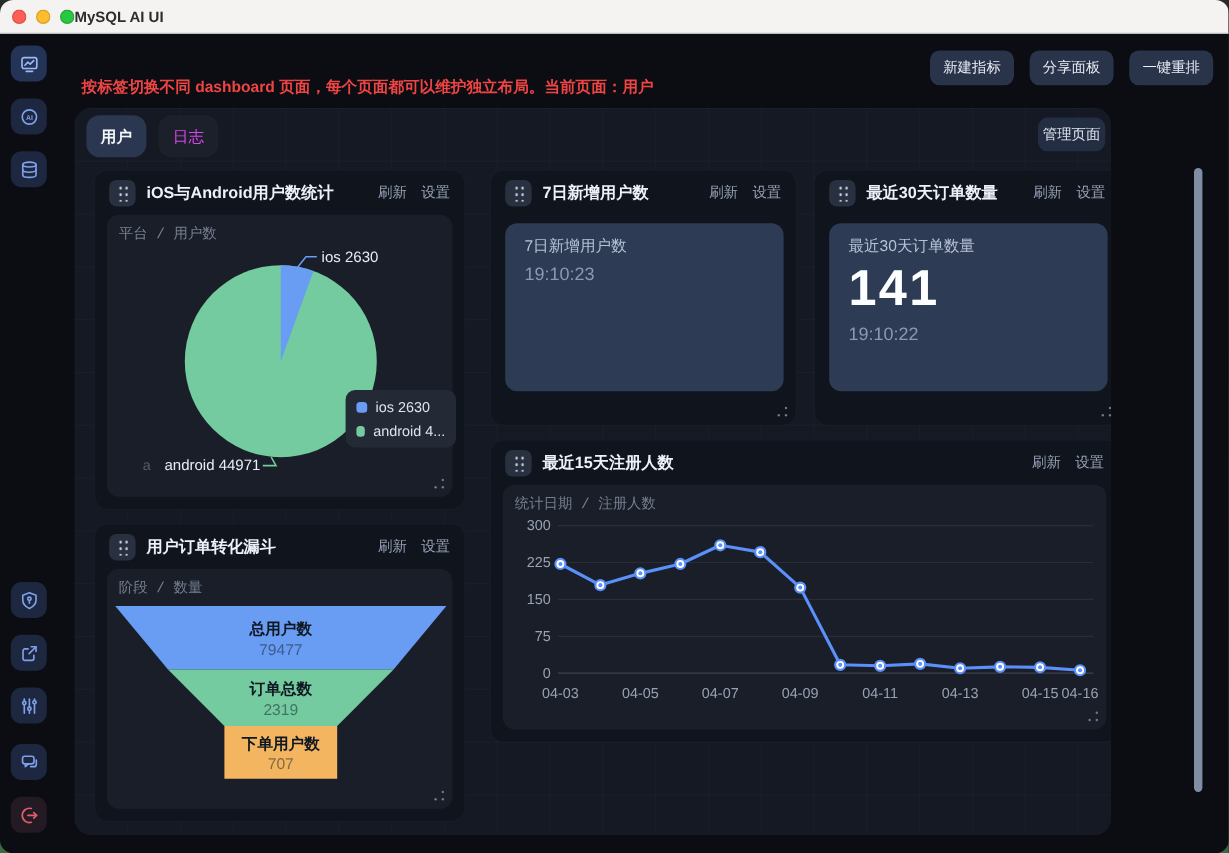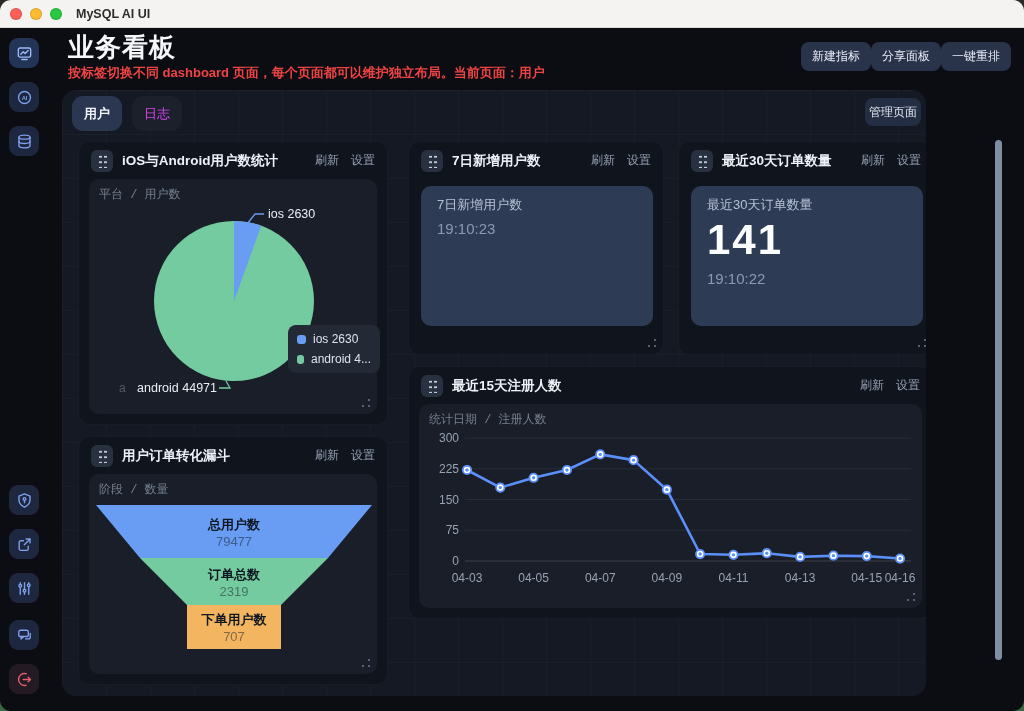--- a/index.html
+++ b/index.html
@@ -8,33 +8,33 @@
   .stage { position:relative; width:1024px; height:711px; overflow:hidden;
            background:linear-gradient(#2a2a2a 0,#2a2a2a 26px,#33593c 80%, #3a6a44 100%); }
   .window { position:absolute; inset:0; border-radius:11px; overflow:hidden; background:#0b0d12; }
 
   
   .titlebar { position:absolute; left:0; top:0; width:1024px; height:28px; background:#f4f3f2;
               display:flex; align-items:center; border-bottom:1px solid #d9d8d7; }
   .tl { width:12px; height:12px; border-radius:50%; margin-left:8px; border:0.5px solid rgba(0,0,0,0.15); }
   .tl:first-child { margin-left:10px; }
   .tl.red{background:#ff5f57}.tl.yellow{background:#febc2e}.tl.green{background:#28c840}
-  .tb-title { margin-left:14px; font-size:12.5px; font-weight:bold; color:#2d2d2d;text-align:center; }
+  .tb-title { font-size:12.5px; font-weight:bold; color:#2d2d2d;text-align:center; }
 
   
   .side-btn { position:absolute; left:9px; width:30px; height:30px; border-radius:9px;
               background:#1d2740; display:flex; align-items:center; justify-content:center; }
   .side-btn.active { background:#243457; }
   .side-btn.logout { background:#231a24; }
   .side-btn svg { width:17px; height:17px; }
 
   
   .page-title { position:absolute; left:68px; top:30px; font-size:26px; font-weight:800; color:#f5f7fa; letter-spacing:1px; }
   .page-sub { position:absolute; left:68px; top:64px; font-size:13px; color:#ef4444;font-weight:bold; }
-  .actions { position:absolute; right:13px; top:42px; display:flex; }
+  .actions { position:absolute; right:13px; top:42px; display:flex; gap:13px; }
   .act-btn { height:29px; padding:0 11px; display:flex; align-items:center; border-radius:8px;
              background:#29334a; color:#e9edf5; font-size:12px; cursor:pointer; }
 
   
   .panel { position:absolute; left:62px; top:90px; width:864px; height:606px; border-radius:14px;
            background:#151923; overflow:hidden;
            background-image:linear-gradient(rgba(140,160,200,0.04) 1px, transparent 1px),
                             linear-gradient(90deg, rgba(140,160,200,0.04) 1px, transparent 1px);
            background-size:44px 44px; }
   .tab { position:absolute; top:6px; height:35px; width:50px; border-radius:11px; display:flex;
@@ -148,21 +148,20 @@
       </svg>
     </div>
     <div class="side-btn logout" style="top:664px">
       <svg viewBox="0 0 16 16" fill="none" stroke="#e05f6d" stroke-width="1.3" stroke-linecap="round" stroke-linejoin="round">
         <path d="M9.5 2.6 a5.6 5.6 0 1 0 0 10.8"></path>
         <line x1="6.8" y1="8" x2="13.6" y2="8"></line>
         <polyline points="11.4,5.8 13.6,8 11.4,10.2"></polyline>
       </svg>
     </div>
 
-    <h1 class="page-title">业务看板</h1>
     <p class="page-sub">按标签切换不同 dashboard 页面，每个页面都可以维护独立布局。当前页面：用户</p>
     <div class="actions">
       <span class="act-btn">新建指标</span>
       <span class="act-btn">分享面板</span>
       <span class="act-btn">一键重排</span>
     </div>
 
     <div class="panel">
       <span class="tab active" style="left:10px">用户</span>
       <span class="tab idle" style="left:70px">日志</span>

